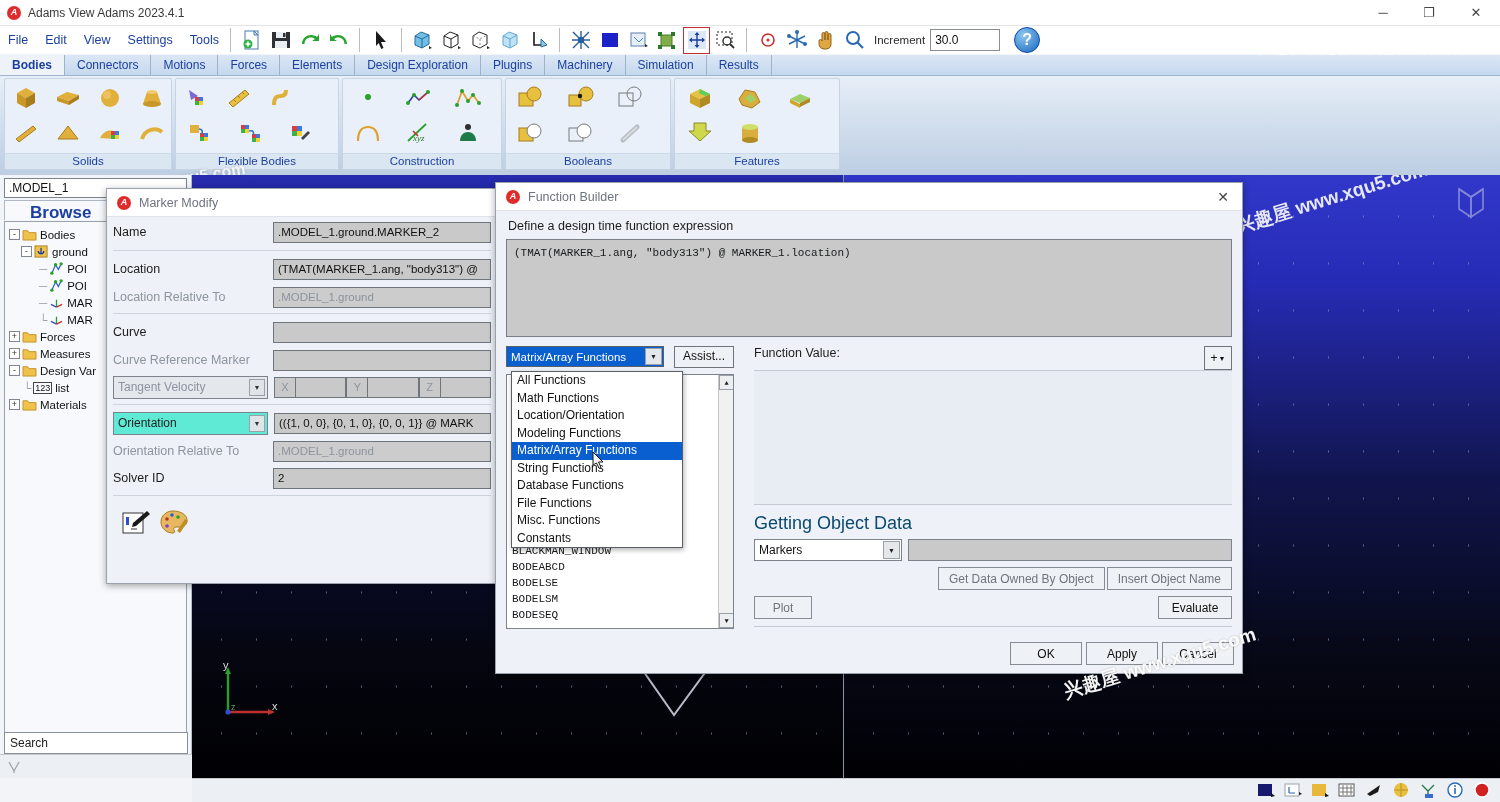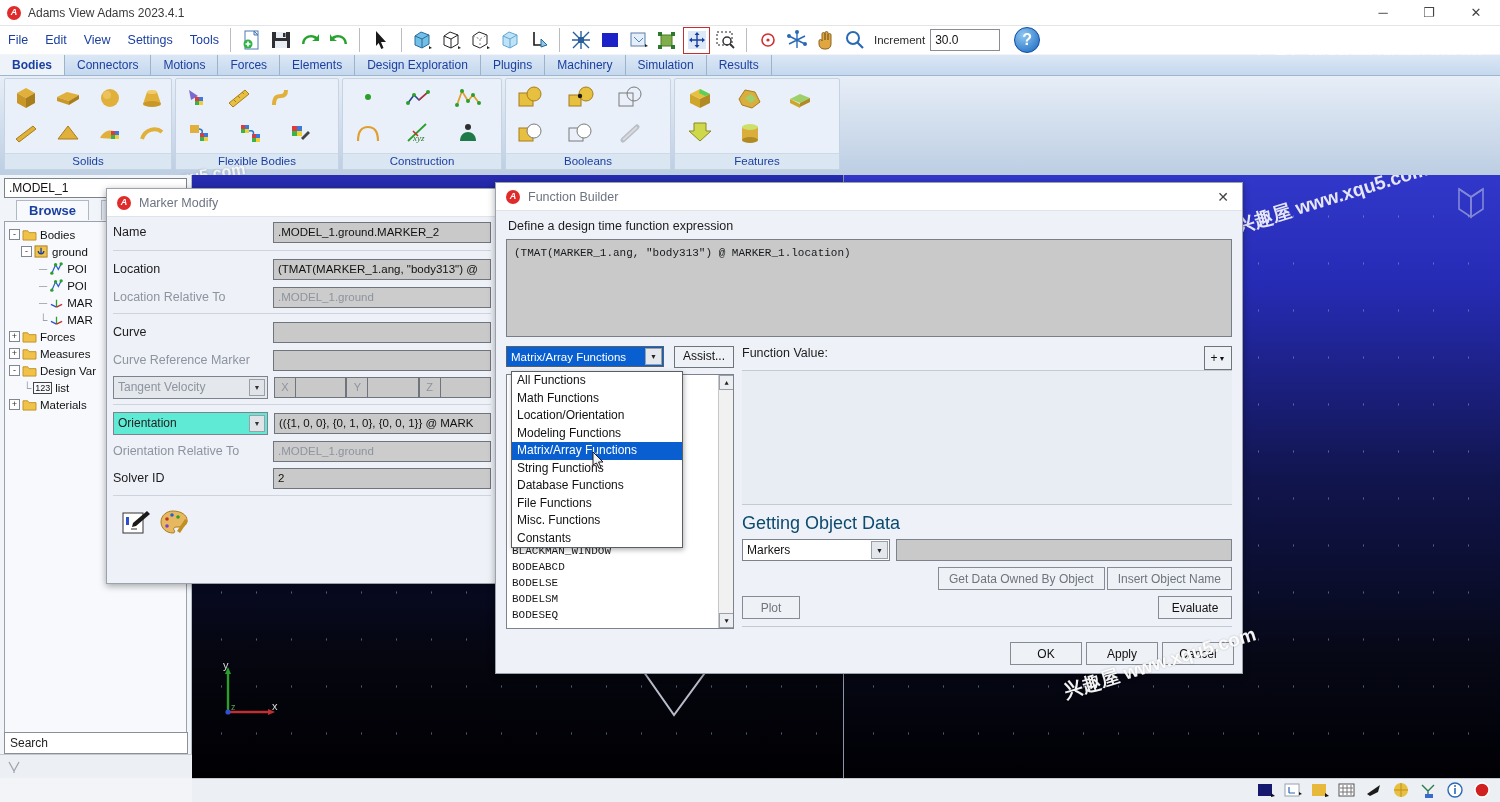--- a/index.html
+++ b/index.html
@@ -141,22 +141,22 @@
     position: absolute; left: 0; top: 175px; width: 192px; height: 603px;
     background: #f1f4f8; border-right: 1px solid #b6bcc4;
   }
   .model-field {
     margin: 3px 4px 2px 4px; height: 20px; background: #fff;
     border: 1px solid #7d828a; font-size: 12px; color: #111;
     padding: 2px 4px; line-height: 15px;
   }
   .browse-tabs { display: flex; height: 20px; margin: 2px 0 0 4px; }
   .btab {
-    font-size: 13px; color: #1a3fa0; padding: 2px 12px;
-    background: #e3e9f1; border: 1px solid #b0b8c4; border-bottom: none; margin-left: 12px;
+    font-size: 17px; color: #1a3fa0; padding: 2px 25px;
+    background: #e3e9f1; border: 1px solid #b0b8c4; border-bottom: none;
   }
   .btab.active { background: #f7f9fc; font-weight: bold; }
   .tree {
     margin: 1px 4px 0 4px; height: 520px; background: #f7f9fc;
     border: 1px solid #9aa2ad; overflow: hidden; padding: 4px 2px;
     font-size: 11.5px; color: #111;
   }
   .tnode { display: flex; align-items: center; height: 17px; white-space: nowrap; }
   .texp {
     width: 11px; height: 11px; border: 1px solid #7f8792; background: #fff;
@@ -277,21 +277,21 @@
   
   #fbDlg { left: 495px; top: 182px; width: 748px; height: 492px; }
   .fb-body { padding: 6px 10px 8px 10px; }
   .fb-caption { font-size: 12.5px; color: #1c1c1c; margin: 2px 0 6px 2px; }
   .fb-expr {
     height: 98px; background: #c9c9c9; border: 1px solid #787e86;
     font-family: "Liberation Mono", "DejaVu Sans Mono", monospace;
     font-size: 11px; color: #16181b; padding: 6px 7px;
     white-space: pre-wrap; line-height: 15px;
   }
-  .fb-mid { display: flex; margin-top: 9px; gap: 0; }
+  .fb-mid { display: flex; margin-top: 9px; gap: 12px; }
   .fb-leftcol { width: 228px; position: relative; }
   .fb-cat {
     width: 158px; height: 21px; background: #0a5fd0;
     border: 1px solid #5a6068; position: relative;
     font-size: 11.5px; color: #ffffff; padding: 2px 4px; line-height: 16px;
   }
   .fb-cat .arr {
     position: absolute; right: 1px; top: 1px; width: 17px; height: 17px;
     background: #e4e7ec; border: 1px solid #9aa0a8;
     display: flex; align-items: center; justify-content: center;

